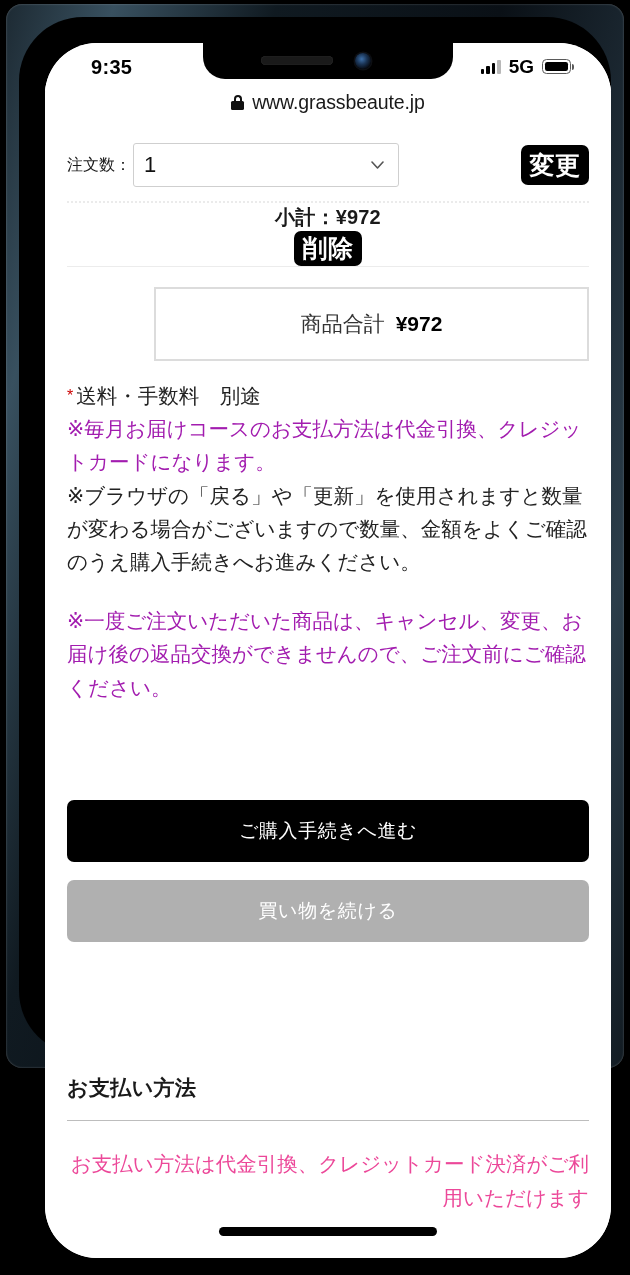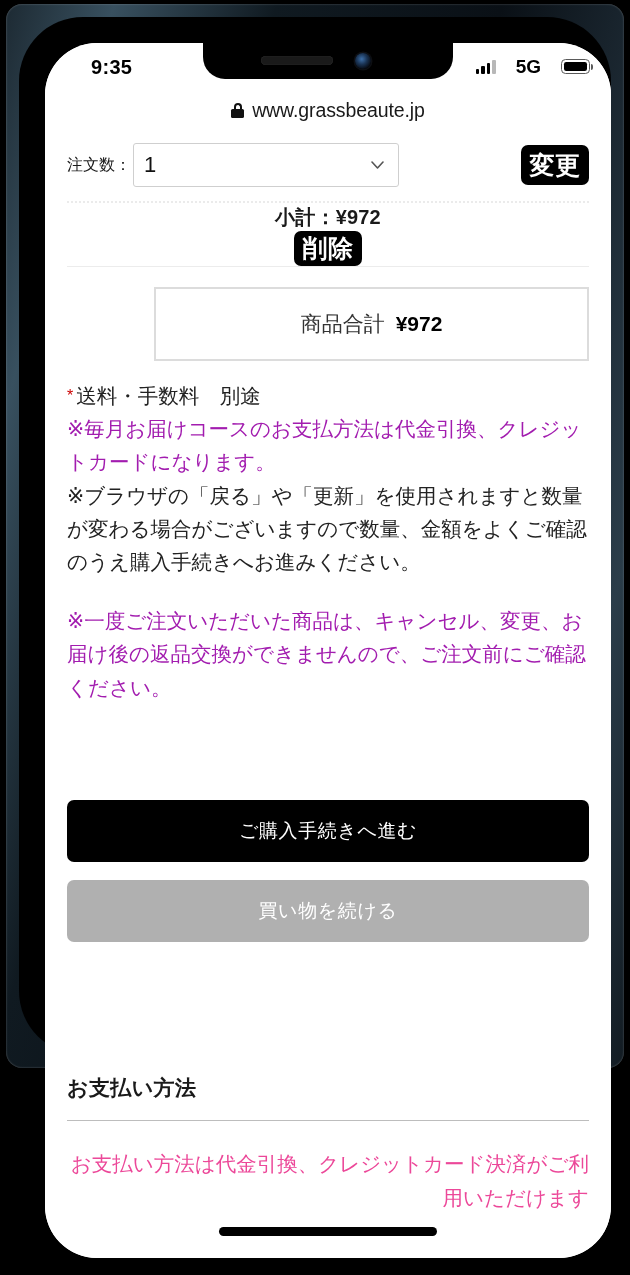--- a/index.html
+++ b/index.html
@@ -96,25 +96,25 @@
     position: absolute;
     left: 46px;
     top: 13px;
     font-size: 20px;
     font-weight: bold;
     color: #000000;
     letter-spacing: 0.3px;
   }
   .status-right {
     position: absolute;
-    right: 21px;
+    right: 40px;
     top: 14px;
     display: flex;
     align-items: center;
-    gap: 20px;
+    gap: 8px;
     text-align: center;
   }
   .signal-bars {
     display: flex;
     align-items: flex-end;
     gap: 2px;
     height: 15px;
   }
   .signal-bars i {
     display: block;
@@ -154,21 +154,21 @@
   .battery-fill {
     width: 100%;
     height: 100%;
     background: #000000;
     border-radius: 2.2px;
   }
 
   
   .url-bar {
     position: absolute;
-    top: 48px;
+    top: 40px;
     left: 0;
     right: 0;
     height: 38px;
     background: #ffffff;
     display: flex;
     align-items: center;
     justify-content: center;
     gap: 8px;
     z-index: 25;
   }

